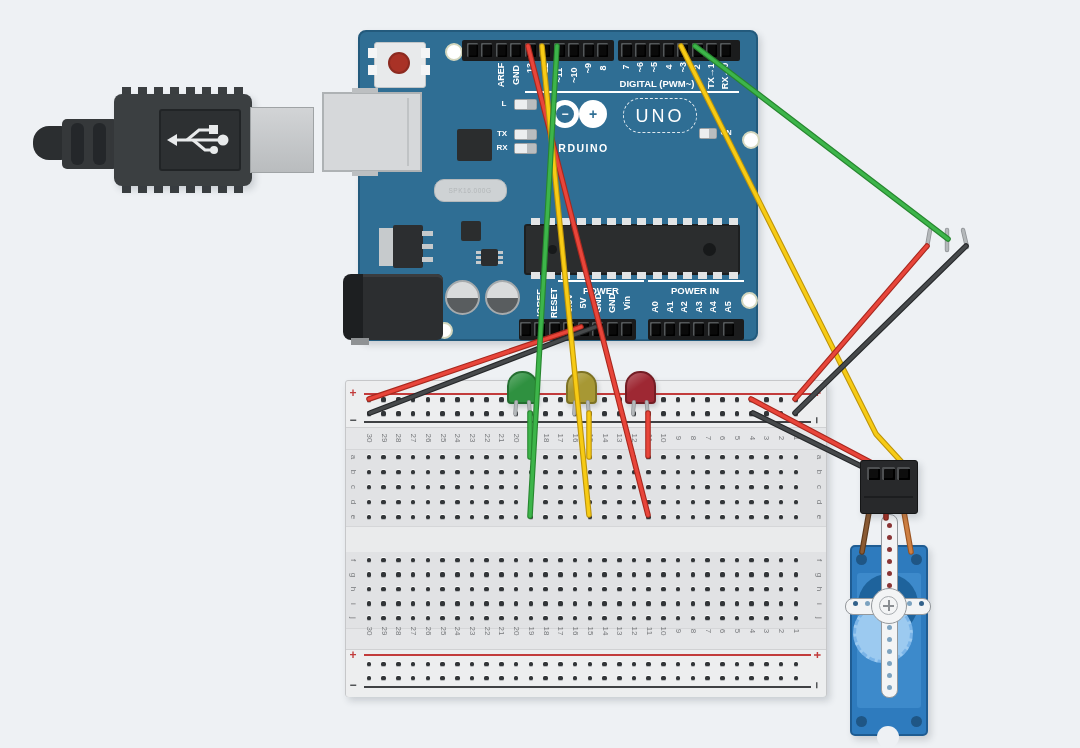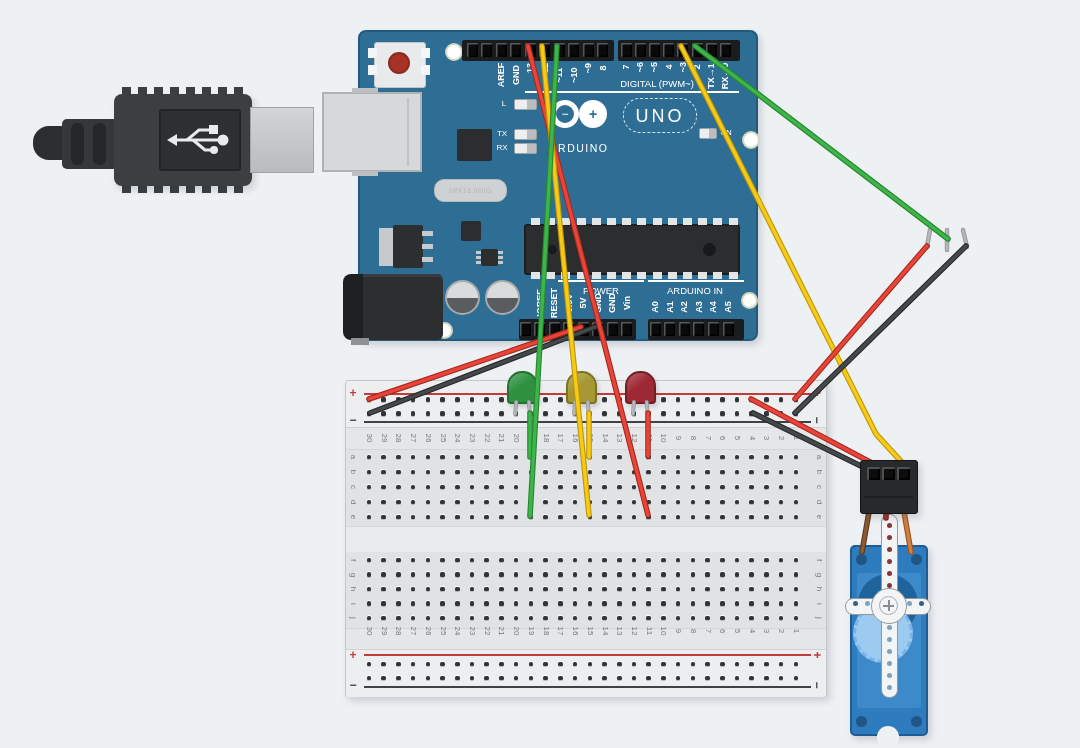--- a/index.html
+++ b/index.html
@@ -1,21 +1,21 @@
 <!DOCTYPE html>
 <html><head>
 <meta charset="utf-8">
 <style>
   html,body{margin:0;padding:0;background:#eef1f4;font-family:"Liberation Sans",sans-serif;}
   #scene{position:relative;width:1080px;height:748px;background:#eef1f4;overflow:hidden;}
   .abs{position:absolute;}
   .lbl{position:absolute;white-space:nowrap;transform:translate(-50%,-50%);}
   .rot90{transform:translate(-50%,-50%) rotate(90deg);}
   .rotccw{transform:translate(-50%,-50%) rotate(-90deg);}
-  .silk{color:#fff;font-weight:normal;}
+  .silk{color:#fff;font-weight:bold;}
   .bb-hole{position:absolute;width:4.6px;height:4.6px;border-radius:1.6px;background:#323538;
            box-shadow:0 -1px 0 rgba(255,255,255,.85),0 1px 0 rgba(175,177,180,.9);}
   .pin-slot{position:absolute;width:11px;height:14px;background:#0a0a0a;border-radius:1px;
             box-shadow:inset 1.5px 1.5px 0 #54585a, inset -1.5px -1.5px 0 #000;}
   .conn-slot{position:absolute;width:13px;height:13px;background:#0d0d0d;border-radius:1px;
              box-shadow:inset 2px 2px 0 #4e5052, inset -2px -2px 0 #000;}
   .shadowed{box-shadow:3px 4px 7px rgba(40,50,60,.18);}
   .mount-hole{position:absolute;background:#fff;border:2px solid #d4d7be;border-radius:50%;}
   .led-dome{position:absolute;width:31px;height:33px;border-radius:15px 15px 4px 4px;}
   .screw{position:absolute;border-radius:50%;}
@@ -568,21 +568,21 @@
     <div id="hdrTL" class="abs" style="left:102px;top:8px;width:152px;height:21px;background:#1b1c1d;border-radius:2px;"></div>
     <div id="hdrTR" class="abs" style="left:258px;top:8px;width:122px;height:21px;background:#1b1c1d;border-radius:2px;"></div>
     <div id="hdrBL" class="abs" style="left:159px;top:287px;width:117px;height:21px;background:#1b1c1d;border-radius:2px;"></div>
     <div id="hdrBR" class="abs" style="left:288px;top:287px;width:96px;height:21px;background:#1b1c1d;border-radius:2px;"></div>
 
     <div class="abs" style="left:165px;top:59px;width:214px;height:1.5px;background:#fff;"></div>
     <span class="lbl silk" style="left:297px;top:51px;font-size:9.5px;">DIGITAL (PWM~)</span>
     <div class="abs" style="left:198px;top:248px;width:86px;height:1.5px;background:#fff;"></div>
     <div class="abs" style="left:288px;top:248px;width:96px;height:1.5px;background:#fff;"></div>
     <span class="lbl silk" style="left:241px;top:258px;font-size:9.5px;">POWER</span>
-    <span class="lbl silk" style="left:335px;top:258px;font-size:9.5px;">ARDUINO IN</span>
+    <span class="lbl silk" style="left:335px;top:258px;font-size:9.5px;">POWER IN</span>
 
     <span class="lbl silk" style="left:144px;top:71px;font-size:8px;">L</span>
     <div class="ind-bar" style="left:154px;top:67px;"></div>
     <span class="lbl silk" style="left:142px;top:101px;font-size:8px;">TX</span>
     <div class="ind-bar" style="left:154px;top:97px;"></div>
     <span class="lbl silk" style="left:142px;top:115px;font-size:8px;">RX</span>
     <div class="ind-bar" style="left:154px;top:111px;"></div>
     <div class="ind-bar" style="left:339px;top:96px;width:16px;"></div>
     <span class="lbl silk" style="left:366px;top:100px;font-size:7.5px;">ON</span>
 

